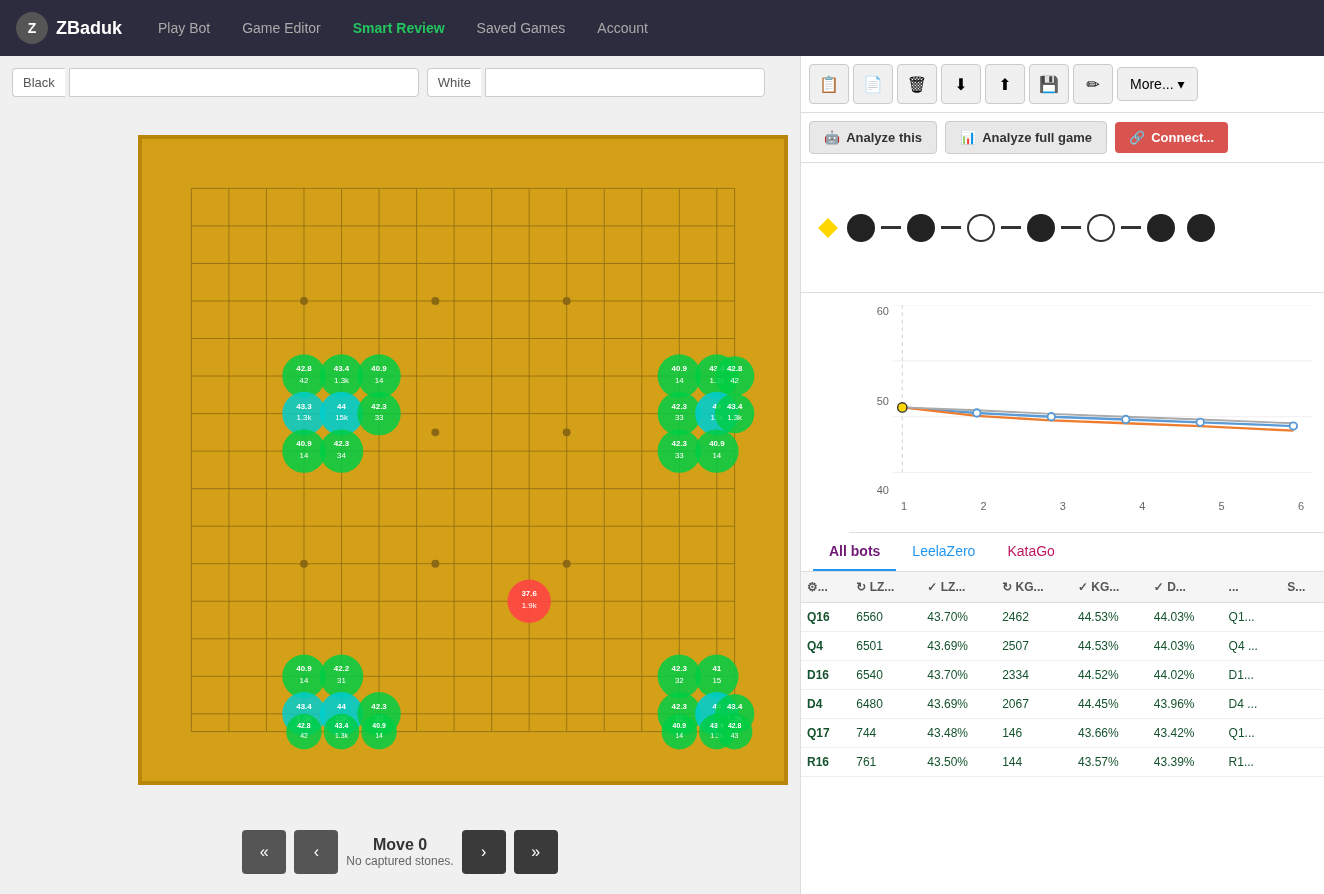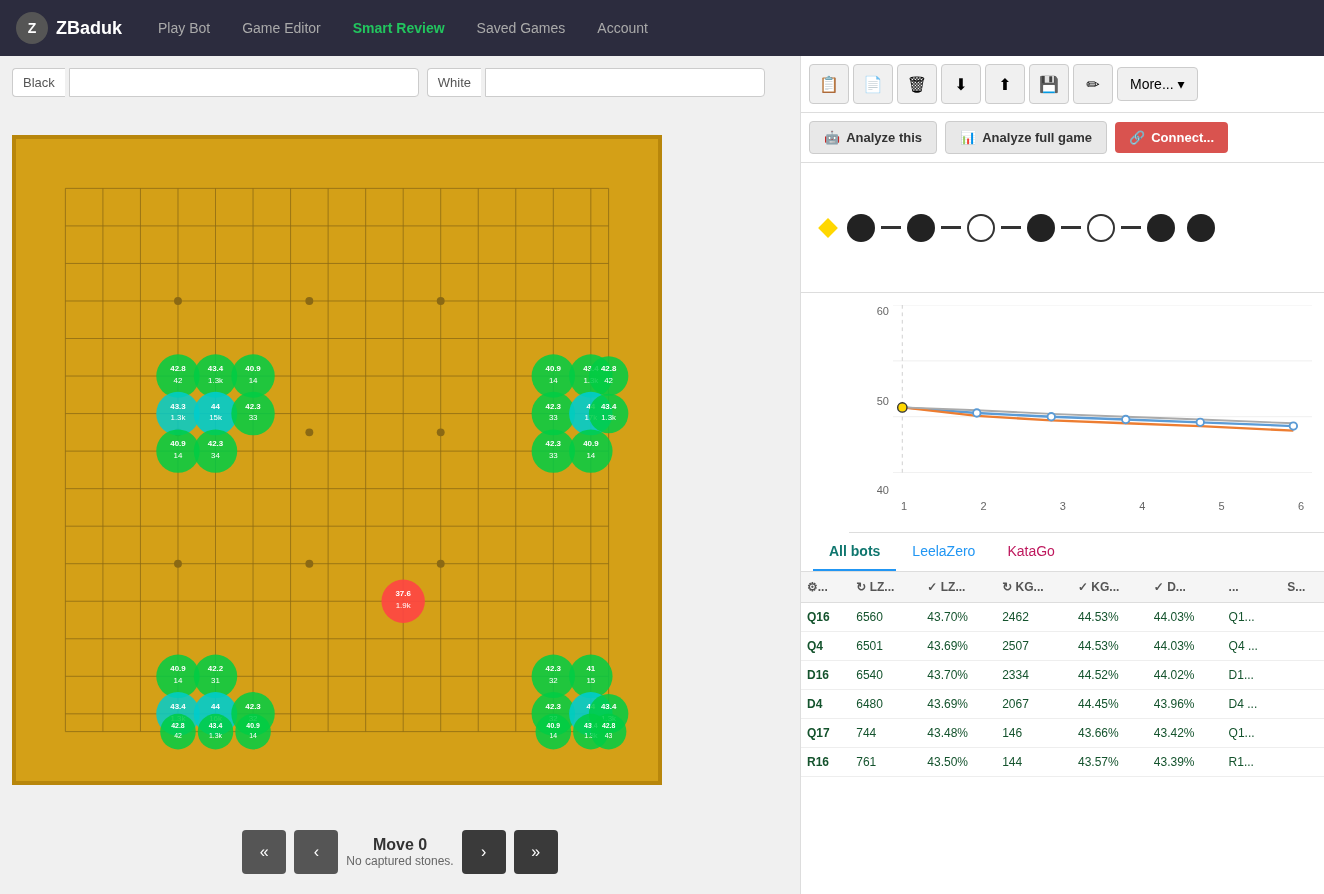--- a/index.html
+++ b/index.html
@@ -67,21 +67,21 @@
       font-size: 13px;
       width: 280px;
       outline: none;
     }
 
     
     .board-container {
       flex: 1;
       display: flex;
       align-items: center;
-      justify-content: flex-start;
+      justify-content: flex-end;
     }
     .go-board {
       width: 650px;
       height: 650px;
       background: #d4a017;
       position: relative;
       border: 4px solid #b8860b;
     }
     .board-grid {
       position: absolute;
@@ -259,21 +259,21 @@
       border-bottom: 1px solid #ddd;
       padding: 0 12px;
     }
     .bot-tab {
       padding: 10px 16px;
       cursor: pointer;
       font-size: 14px;
       border-bottom: 2px solid transparent;
       color: #666;
     }
-    .bot-tab.active { color: #0f766e; border-bottom-color: #2196F3; font-weight: 600; }
+    .bot-tab.active { color: #701a75; border-bottom-color: #2196F3; font-weight: 600; }
     .bot-tab.leela { color: #2196F3; }
     .bot-tab.katago { color: #be185d; }
 
     
     .analysis-table-wrapper {
       flex: 1;
       overflow-y: auto;
     }
     .analysis-table {
       width: 100%;

